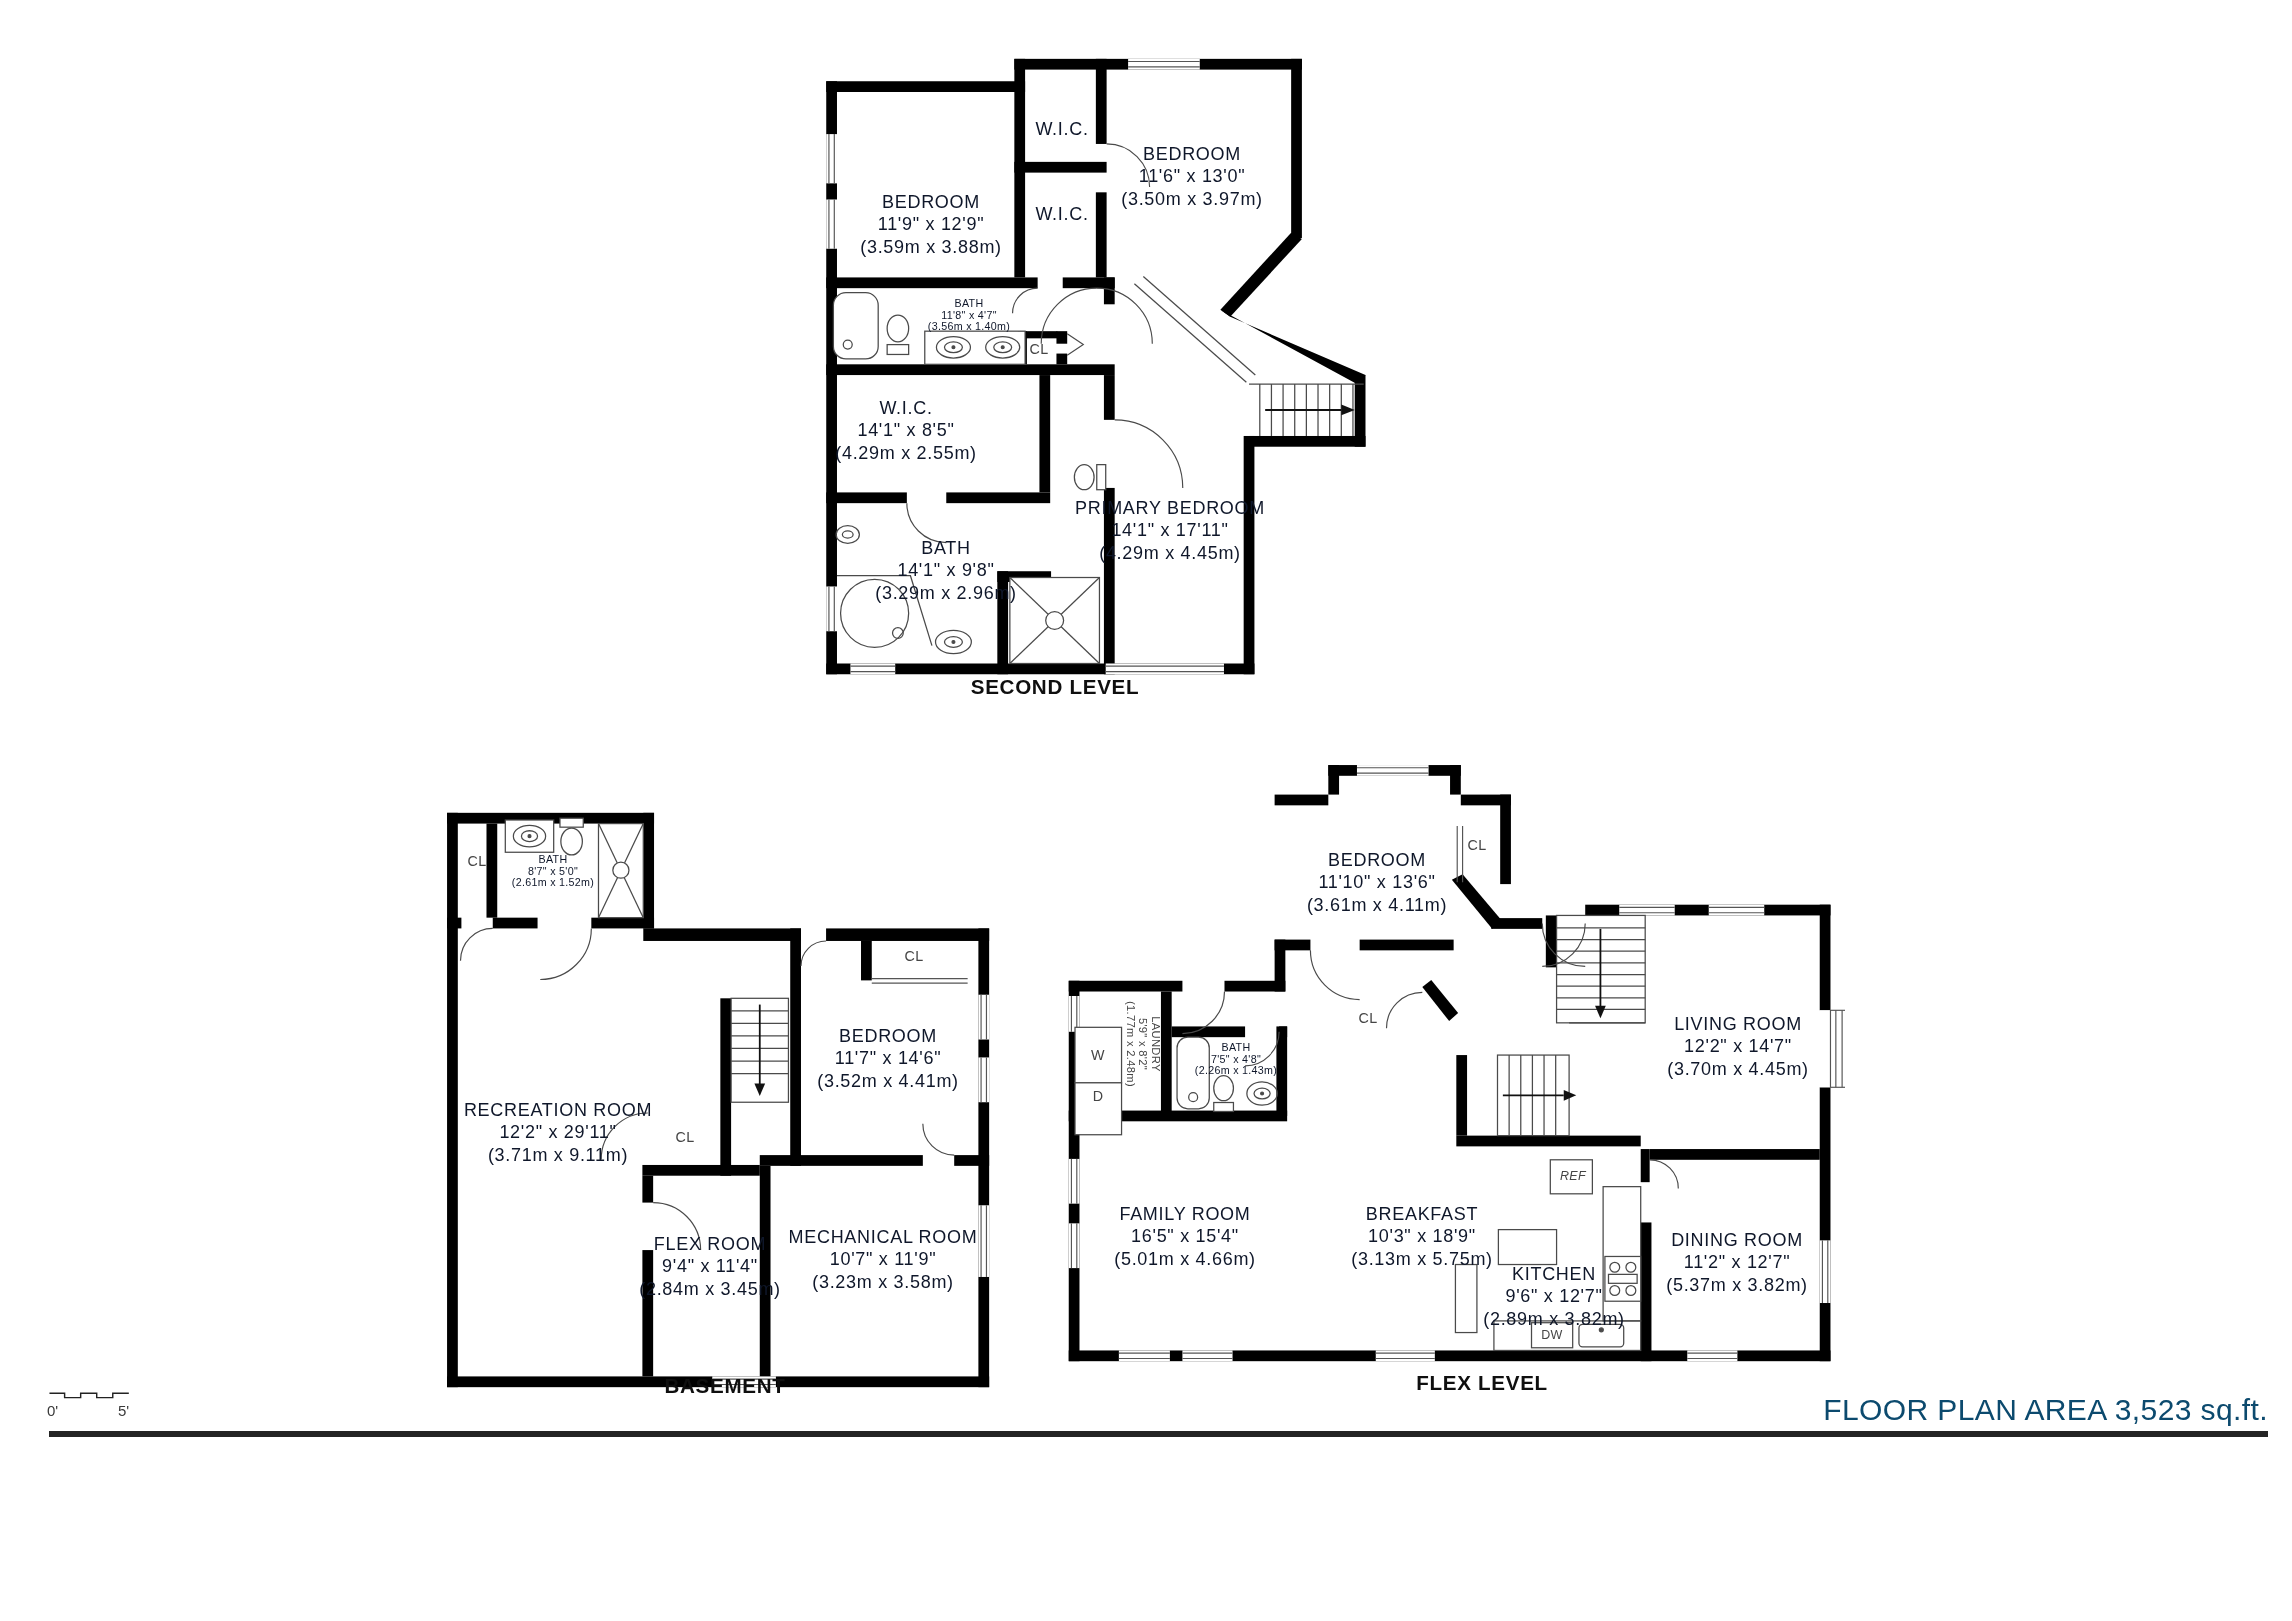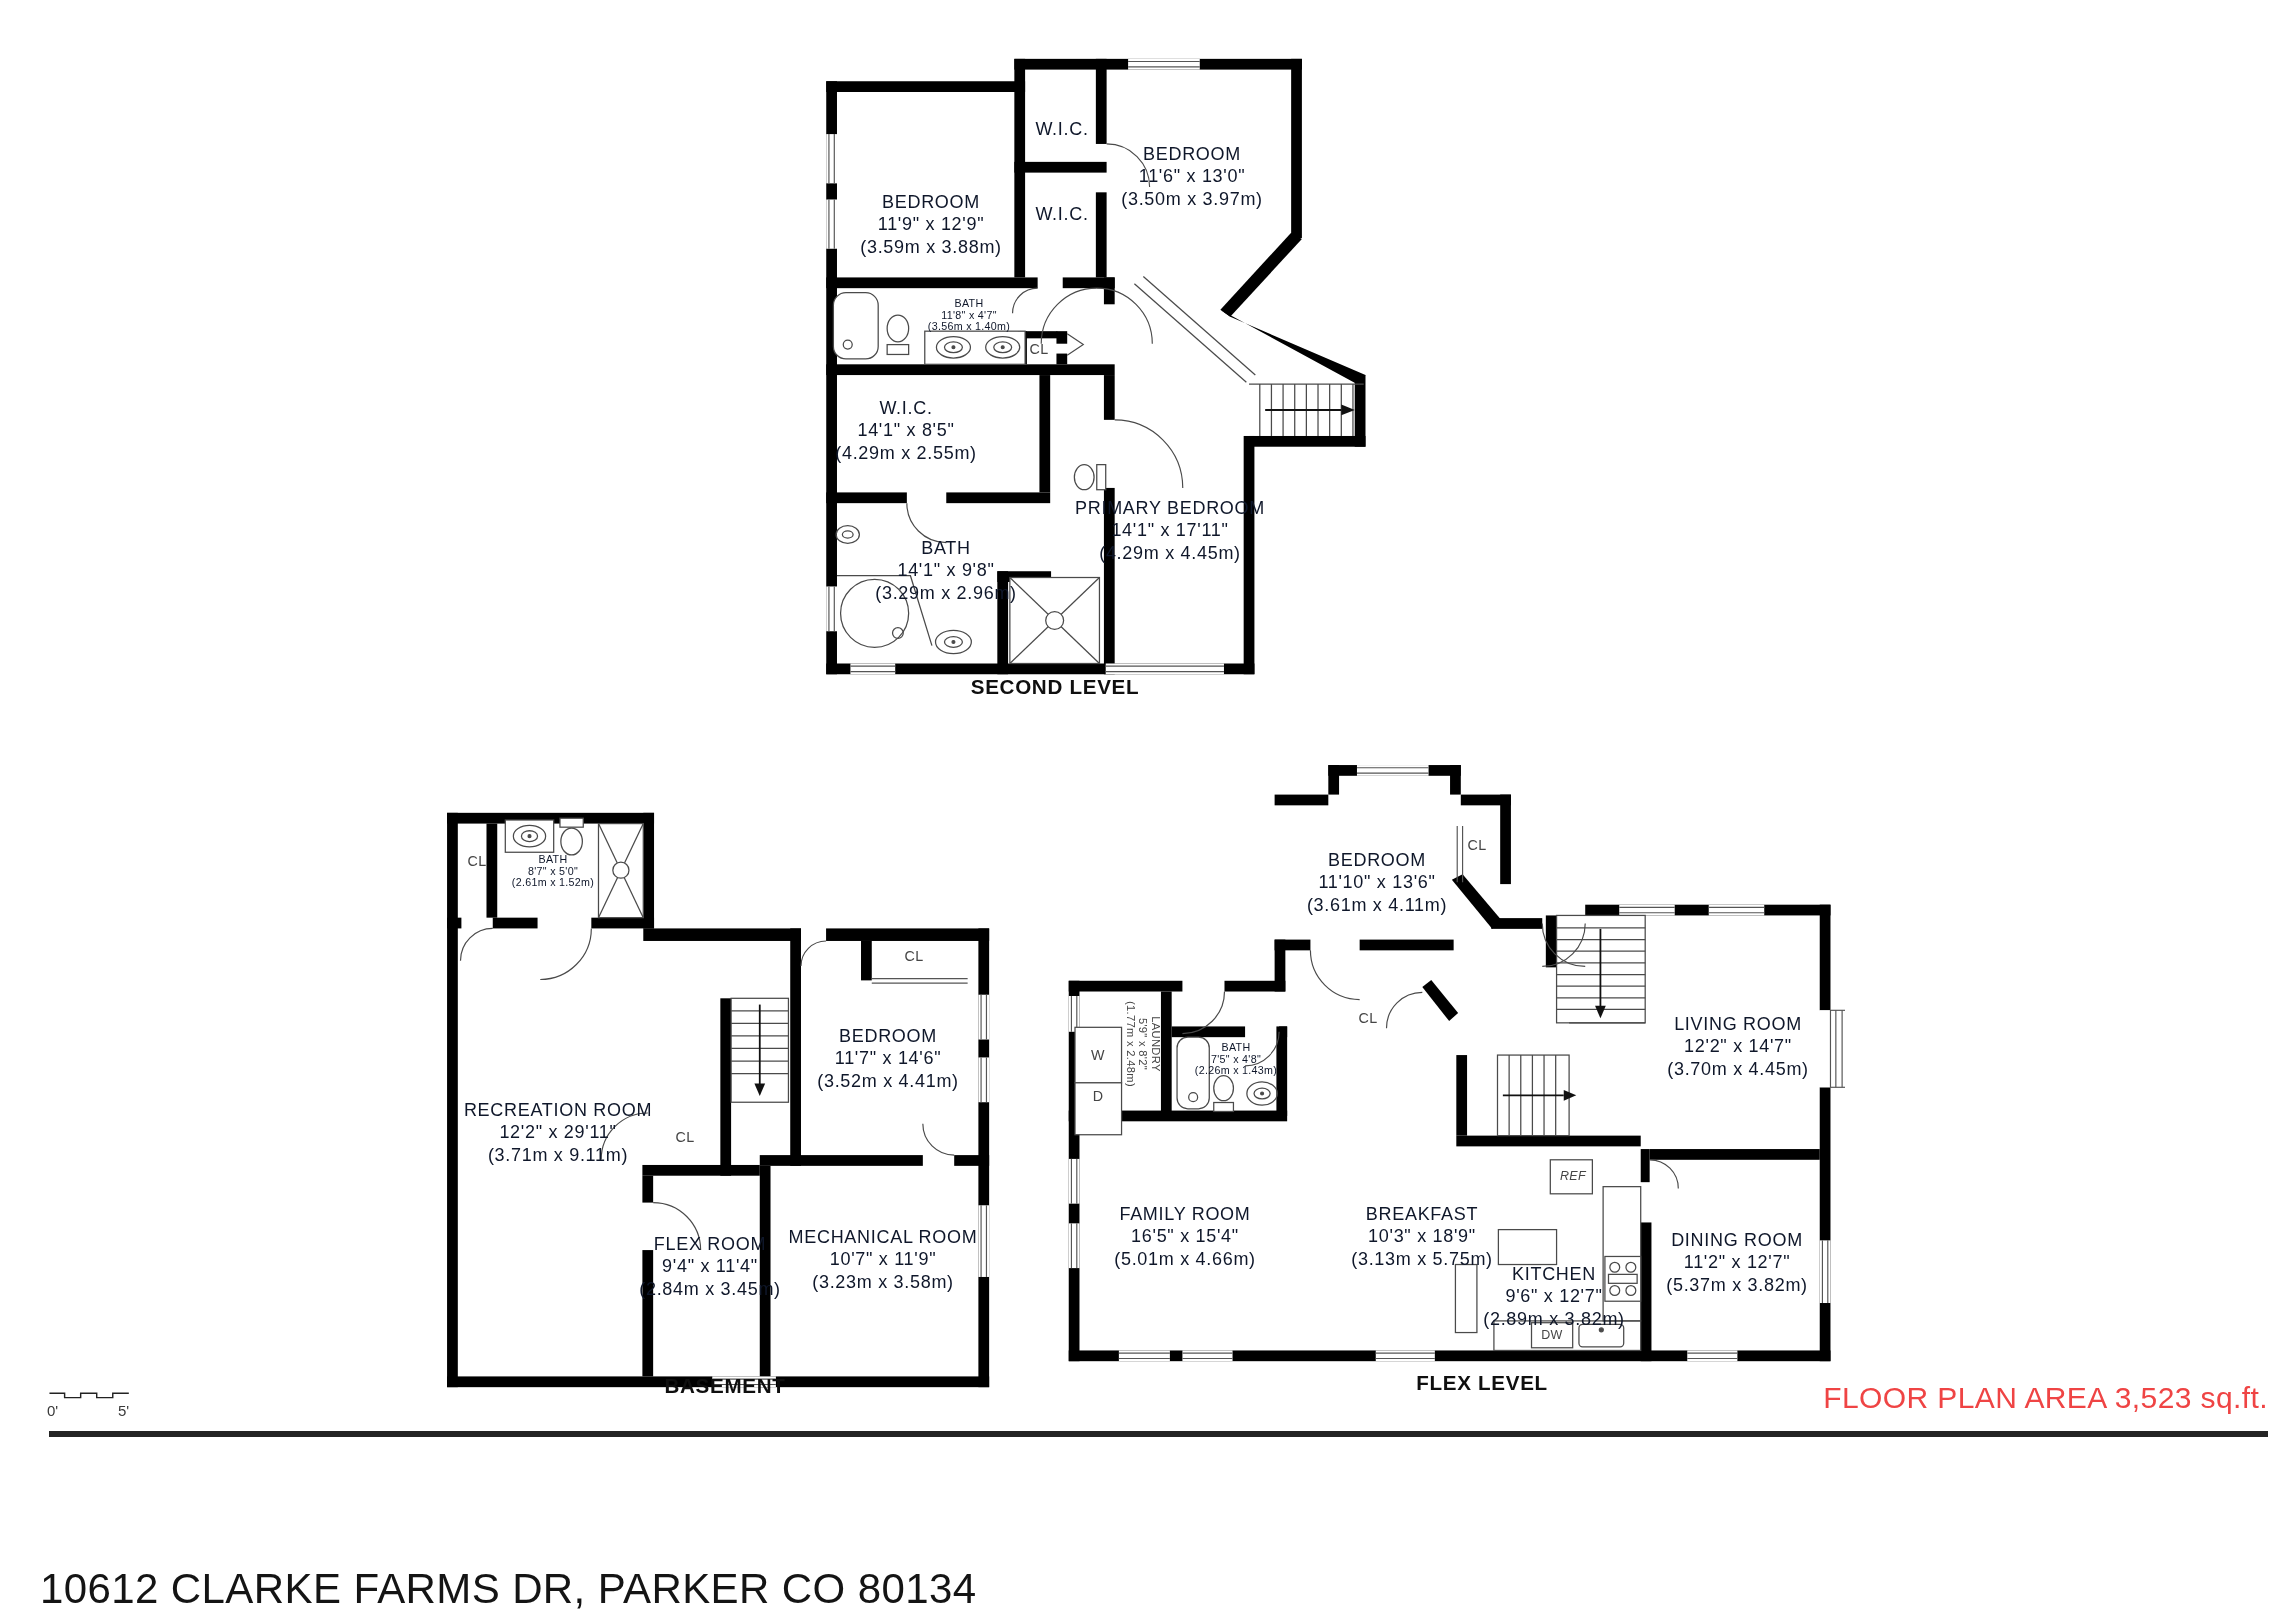--- a/index.html
+++ b/index.html
@@ -11,21 +11,21 @@
   .room-label div{font-size:18px;line-height:22.4px;}
   .room-label.small div{font-size:10.7px;line-height:11.6px;letter-spacing:0.3px;}
   .tag{position:absolute;transform:translate(-50%,-50%);color:#454545;font-size:14.3px;
        letter-spacing:0.4px;white-space:nowrap;}
   .tag.tiny{font-size:12.5px;}
   .rot{position:absolute;transform:translate(-50%,-50%) rotate(90deg);text-align:center;
        color:#454545;white-space:nowrap;}
   .rot div{font-size:11.2px;line-height:12.5px;letter-spacing:0.3px;}
   .caption{position:absolute;transform:translateX(-50%);font-weight:bold;font-size:20.6px;
            color:#0f0f0f;letter-spacing:0.7px;white-space:nowrap;}
-  .area-note{position:absolute;font-size:30px;color:#ef4444;letter-spacing:0.4px;white-space:nowrap;}
+  .area-note{position:absolute;font-size:30px;color:#0c4a6e;letter-spacing:0.4px;white-space:nowrap;margin-top:12px;}
   .divider{position:absolute;background:#242424;}
   .gray-note{position:absolute;transform:translateX(-50%);font-size:33px;color:#8d8d8d;
              letter-spacing:1.3px;white-space:nowrap;}
   .address{position:absolute;font-size:42px;color:#141414;letter-spacing:0.4px;white-space:nowrap;}
   .scale-label{position:absolute;font-size:15px;color:#3a3a3a;}
 </style>
 </head>
 <body>
 
 <div id="page">
@@ -507,16 +507,15 @@
   <div class="caption" style="left:1482px;top:1371px;">FLEX LEVEL</div>
 
   <svg style="left:45px;top:1386px;" width="107" height="19.7" viewBox="0 0 120 22">
     <path d="M5,8 H22 V13 H40 V8 H58 V13 H76 V8 H94" stroke="#222" stroke-width="1.6" fill="none"></path>
   </svg>
   <div class="scale-label" style="left:47px;top:1402px;">0'</div>
   <div class="scale-label" style="left:118px;top:1402px;">5'</div>
 
   <div class="area-note" style="right:25px;top:1381px;">FLOOR PLAN AREA 3,523 sq.ft.</div>
   <div class="divider" style="left:49px;top:1431px;width:2219px;height:6.3px;"></div>
-  <div class="address" style="left:40px;top:1565px;">10612 CLARKE FARMS DR, PARKER CO 80134</div>
 
 </div>
 
 
 </body></html>

